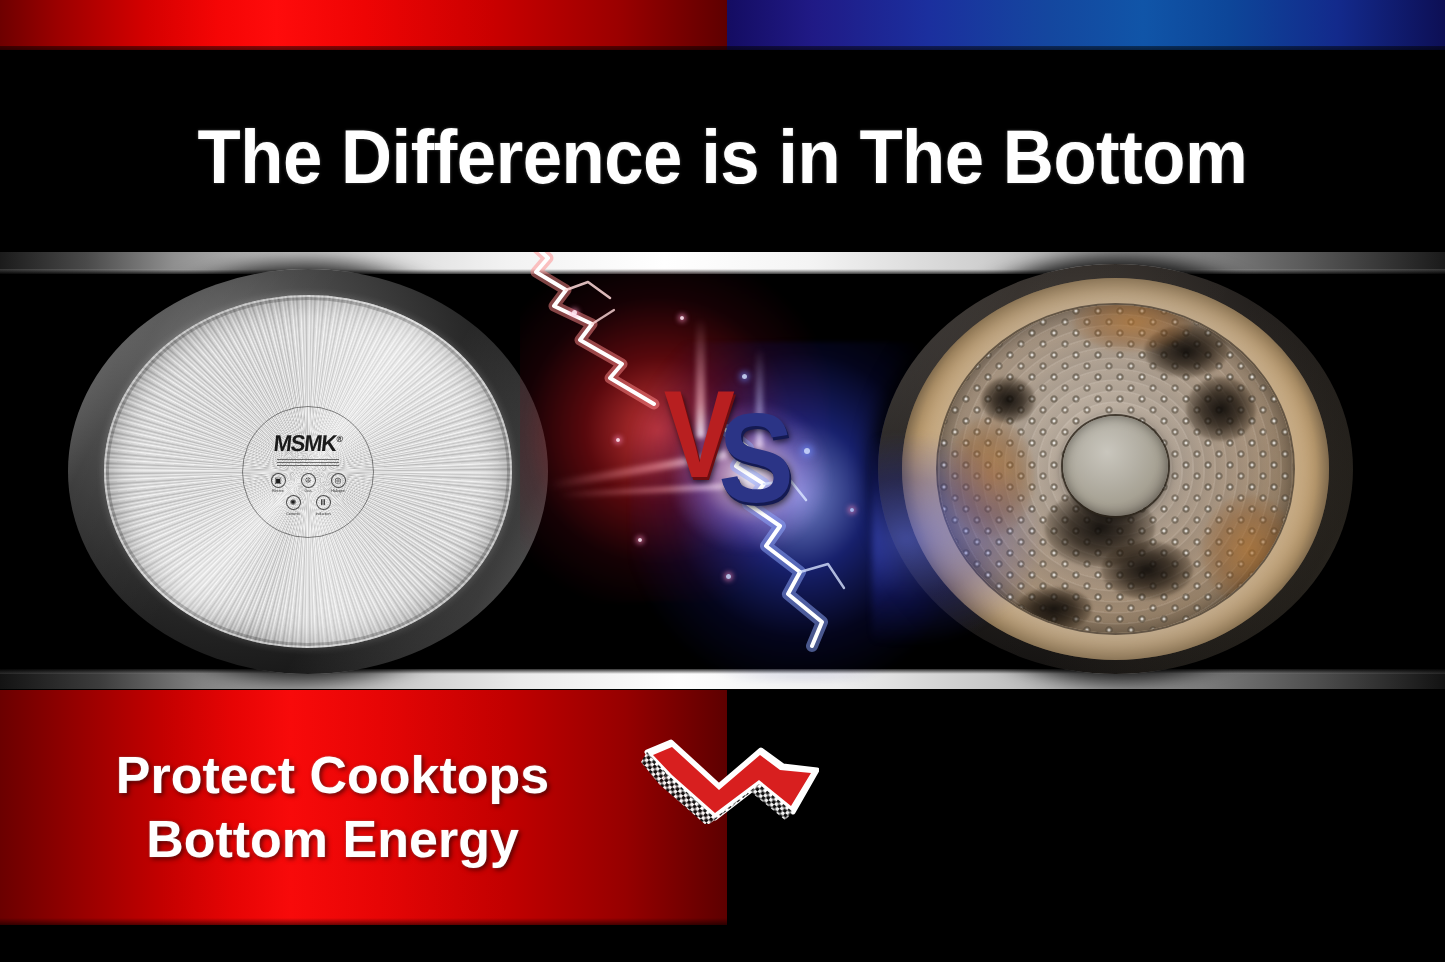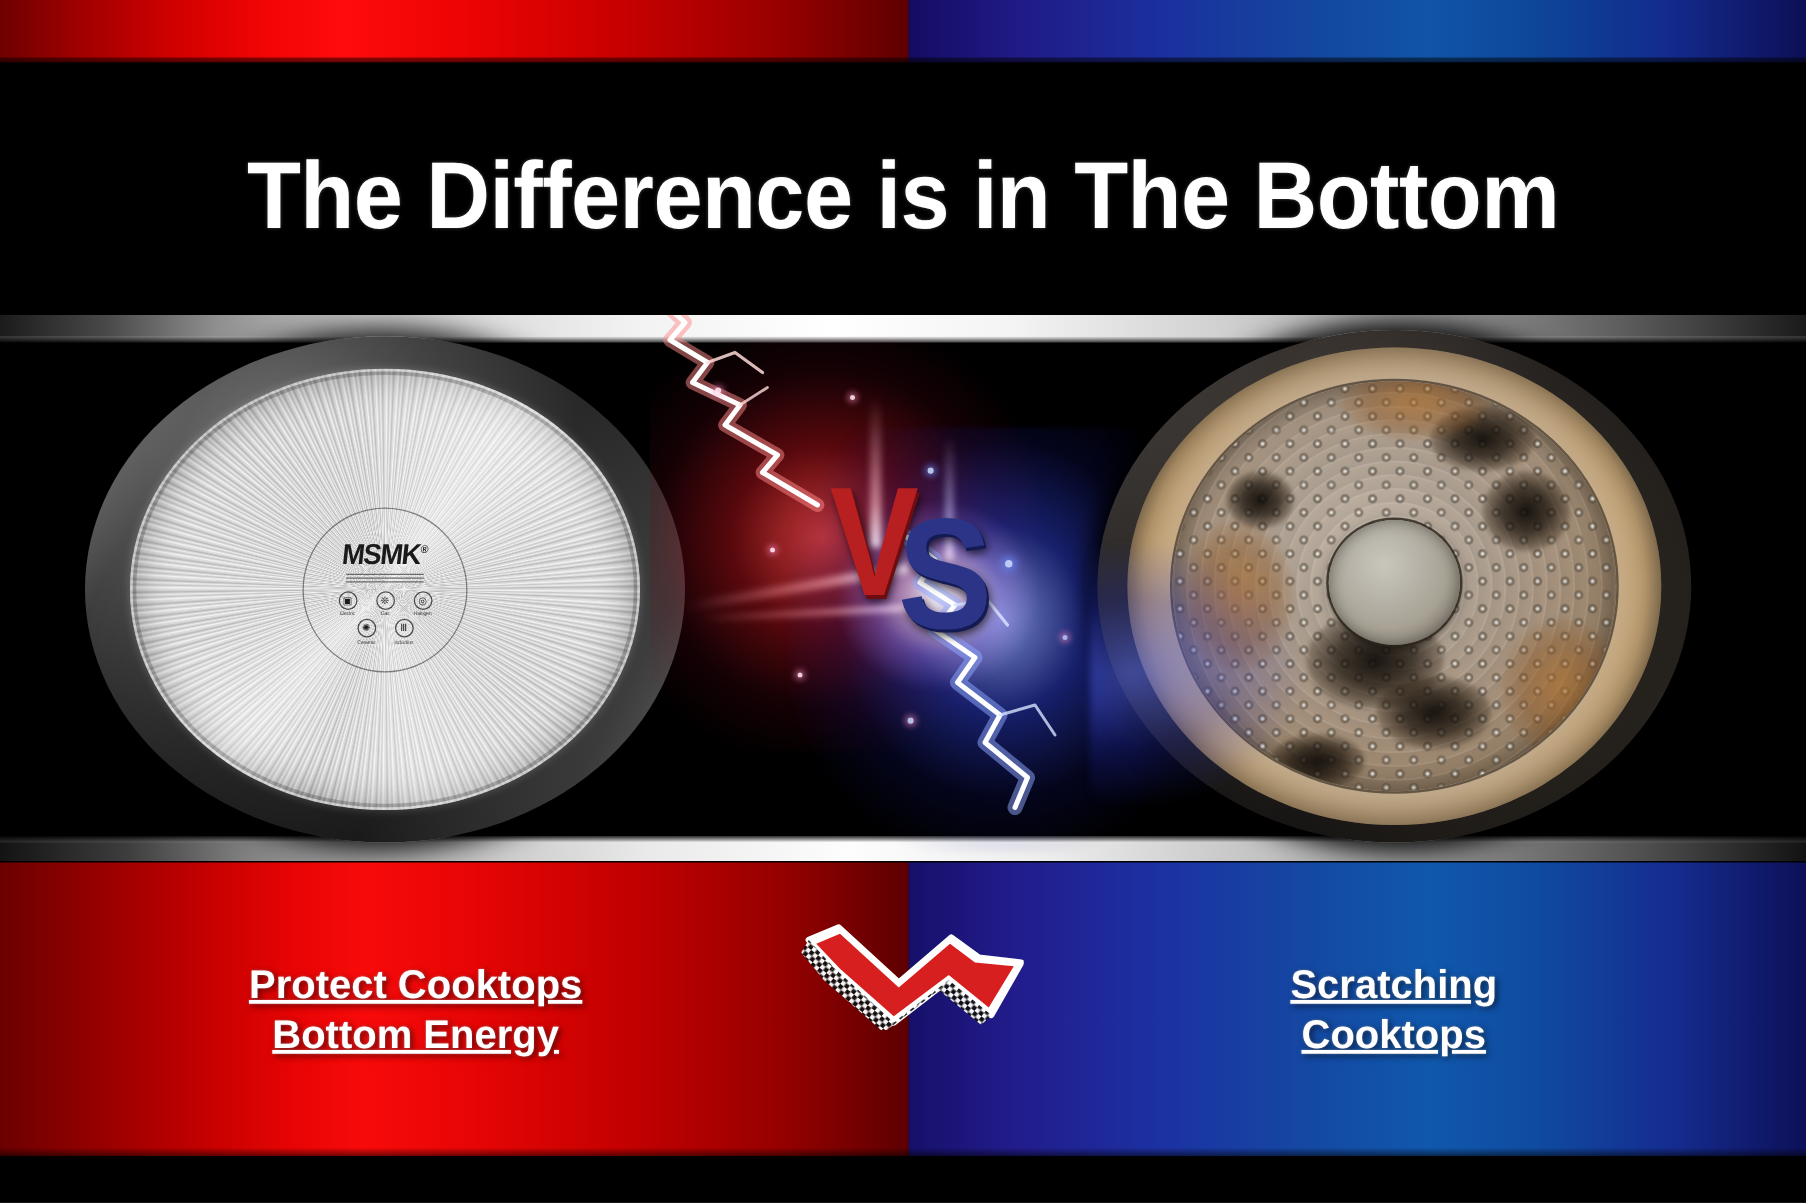--- a/index.html
+++ b/index.html
@@ -314,24 +314,23 @@
   }
   .bp-blue {
     width:718px; height:100%; position:relative;
     background:linear-gradient(to right,
       #16106a 0%, #221c8d 12%, #1c31a2 28%, #1449a3 45%,
       #1058ad 58%, #0f4ba0 70%, #152c90 85%, #0d1058 100%);
   }
   .bp-text {
     position:absolute; left:0; top:0; width:100%; height:100%;
     display:flex; flex-direction:column; justify-content:center;
-    color:#fff; font-weight:bold; font-size:32px; line-height:1.22;
+    color:#fff; font-weight:bold; font-size:52px; line-height:1.22;
     text-shadow:2px 2px 5px rgba(0,0,0,0.6), 0 0 2px rgba(255,255,255,0.4);
     text-align:center;
-    text-decoration:underline;
   }
   .bp-red .bp-text { padding-right:62px; }
   .bp-blue .bp-text { padding-left:58px; }
   .bp-text span { display:block; white-space:nowrap; }
 
   .arrow-wrap {
     position:absolute; left:641px; top:736px; width:178px; height:88px;
     z-index:6;
   }
 
@@ -481,26 +480,20 @@
   </div>
 
   <div class="gap-black-2"></div>
   <div class="bottom-panel">
     <div class="bp-red">
       <div class="bp-text">
         <span>Protect Cooktops</span>
         <span>Bottom Energy</span>
       </div>
     </div>
-    <div class="bp-blue">
-      <div class="bp-text">
-        <span>Scratching</span>
-        <span>Cooktops</span>
-      </div>
-    </div>
   </div>
 
   <div class="arrow-wrap">
     <svg width="178" height="88" viewBox="0 0 178 88">
       <defs>
         <pattern id="checker" width="7" height="7" patternUnits="userSpaceOnUse" patternTransform="rotate(38)">
           <rect width="7" height="7" fill="#ffffff"></rect>
           <rect width="3.5" height="3.5" fill="#101010"></rect>
           <rect x="3.5" y="3.5" width="3.5" height="3.5" fill="#101010"></rect>
         </pattern>

